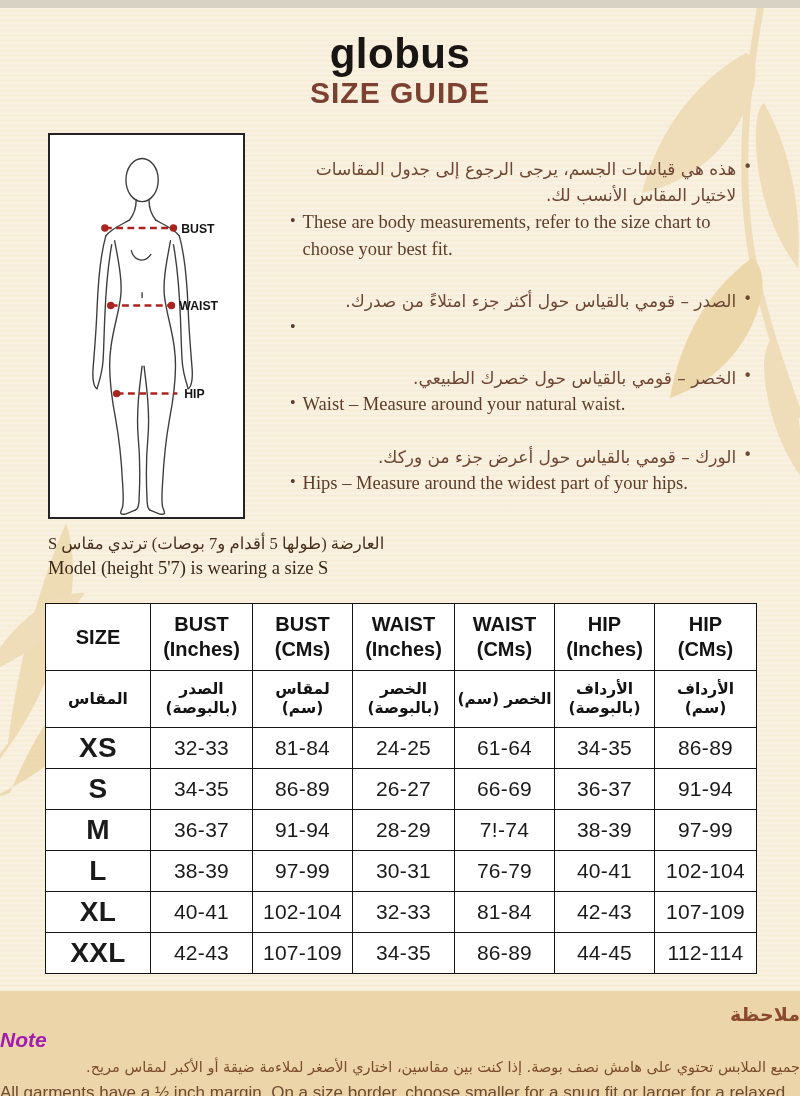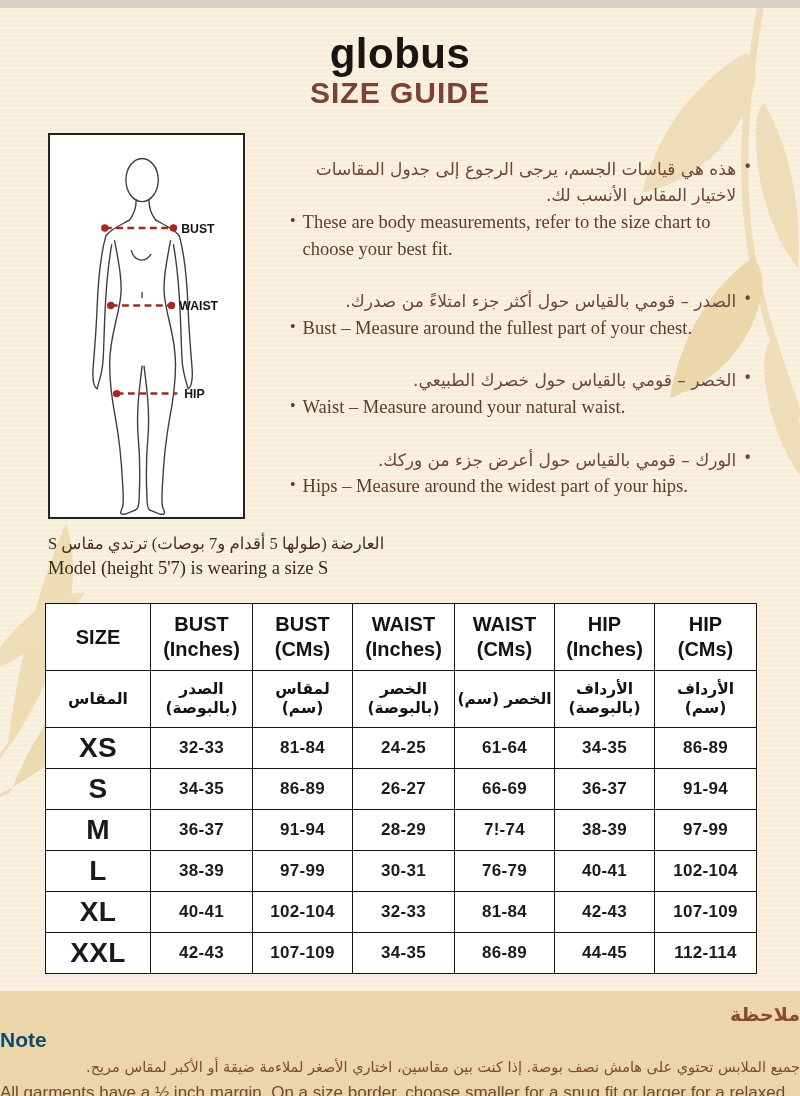--- a/index.html
+++ b/index.html
@@ -69,33 +69,33 @@
     background:#ffffff;
   }
   .size-table th,.size-table td{
     border:1.6px solid #141414;
     text-align:center;vertical-align:middle;
     padding:0;
     background:#ffffff;
   }
   .size-table tr.h-en th{height:66px;font-size:20px;font-weight:bold;color:#131313;line-height:1.25;}
   .size-table tr.h-ar th{height:56px;font-family:"DejaVu Sans",sans-serif;font-size:15.5px;font-weight:bold;color:#131313;line-height:1.2;direction:rtl;}
-  .size-table td{height:40px;font-size:17px;color:#1a1a1a;letter-spacing:.3px;font-weight:bold;}
+  .size-table td{height:40px;font-size:21px;color:#1a1a1a;letter-spacing:.3px;}
   .size-table td.size-col{font-weight:bold;font-size:28px;}
   .hline{display:block;}
 
   
   .note-band{
     position:absolute;left:0;top:983px;width:100%;height:113px;
     background:#ecd5a8;
     box-sizing:border-box;
     padding-top:11px;
   }
   .note-title-ar{font-family:"DejaVu Sans",sans-serif;font-size:19px;font-weight:bold;color:#8a4a30;line-height:1.3;direction:rtl;}
-  .note-title-en{font-size:21px;font-weight:bold;color:#0c4a6e;line-height:1.25;}
+  .note-title-en{font-size:21px;font-weight:bold;color:#a21caf;line-height:1.25;font-style:italic;}
   .note-body-ar{direction:rtl;font-family:"DejaVu Sans",sans-serif;font-size:14.5px;color:#7b4a2e;line-height:1.7;margin-top:2px;}
   .note-body-en{font-size:17px;color:#6d4a32;line-height:1.5;}
 </style>
 </head>
 <body>
 
 <div class="page">
 
   <svg class="deco" style="right:0;top:0;" width="250" height="480" viewBox="0 0 250 480">
     <path d="M212,-10 C198,70 188,150 200,235 C210,300 232,360 250,410" fill="none" stroke="#efddb9" stroke-width="7"></path>
@@ -162,21 +162,20 @@
           <span>These are body measurements, refer to the size chart to choose your best fit.</span>
         </div>
       </div>
       <div class="b-group">
         <div class="b-item ar">
           <span class="bullet">•</span>
           <span>الصدر – قومي بالقياس حول أكثر جزء امتلاءً من صدرك.</span>
         </div>
         <div class="b-item en">
           <span class="bullet">•</span>
-          <span>Bust – Measure around the fullest part of your chest.</span>
         </div>
       </div>
       <div class="b-group">
         <div class="b-item ar">
           <span class="bullet">•</span>
           <span>الخصر – قومي بالقياس حول خصرك الطبيعي.</span>
         </div>
         <div class="b-item en">
           <span class="bullet">•</span>
           <span>Waist – Measure around your natural waist.</span>

